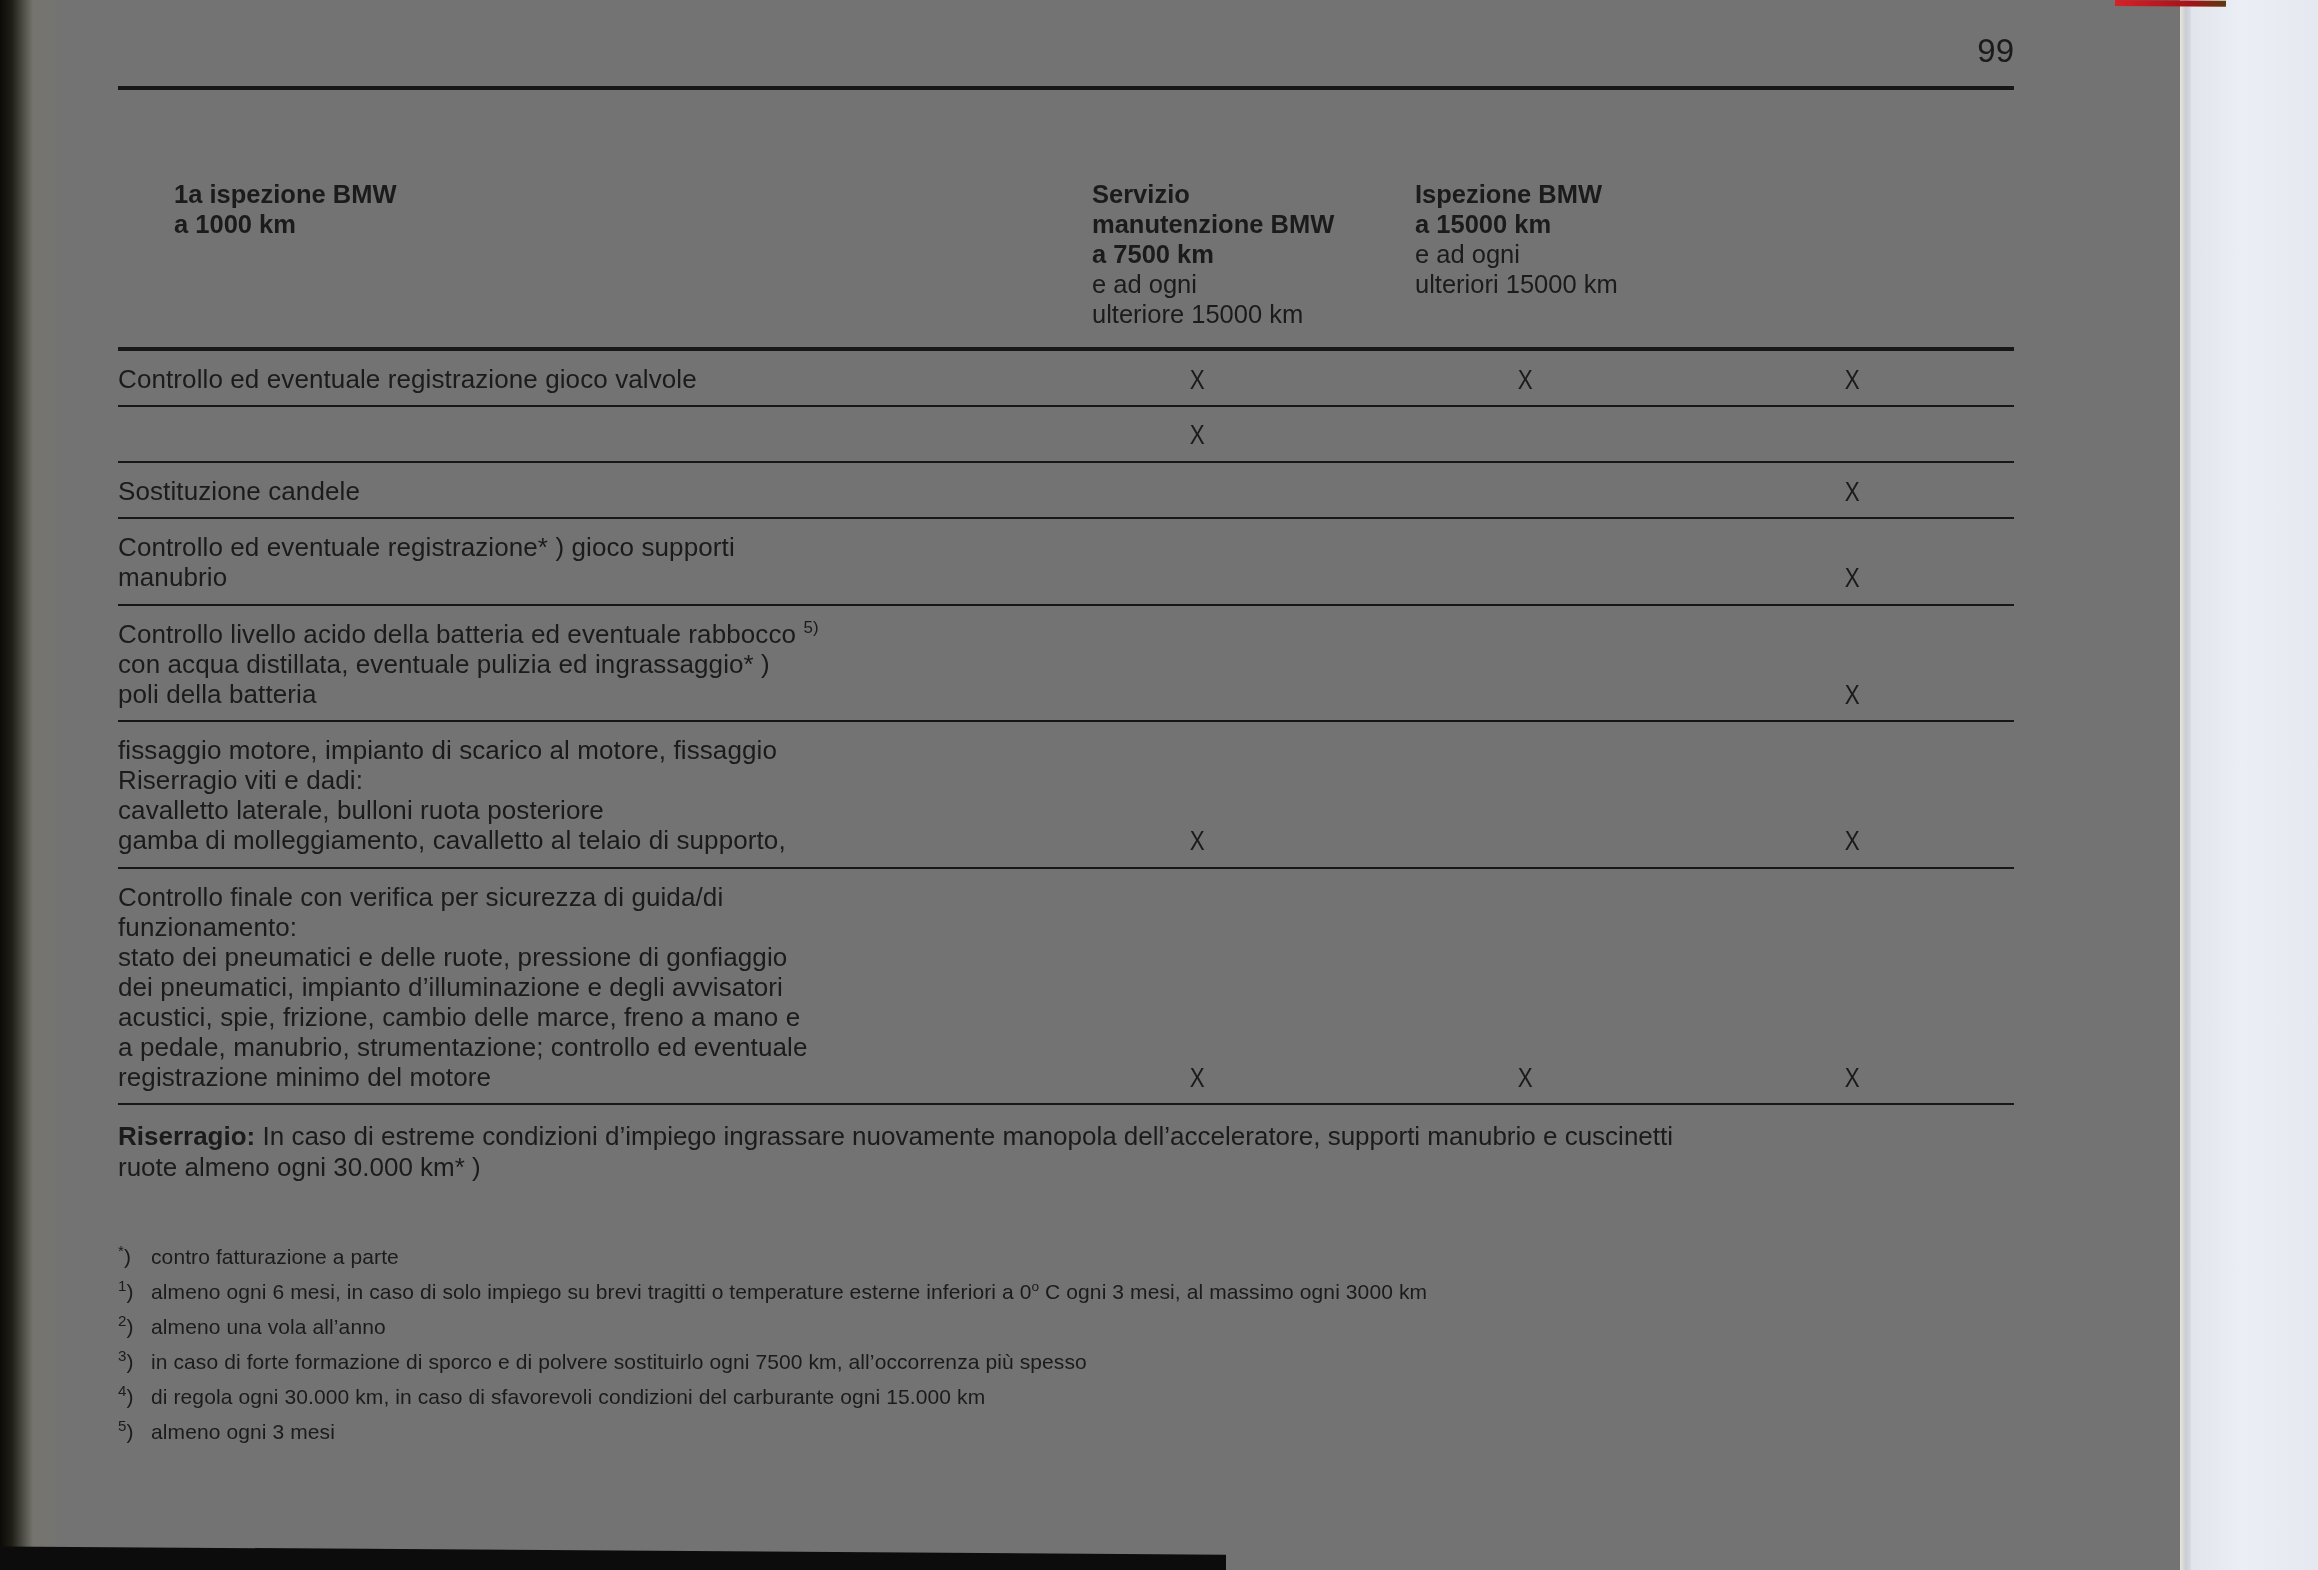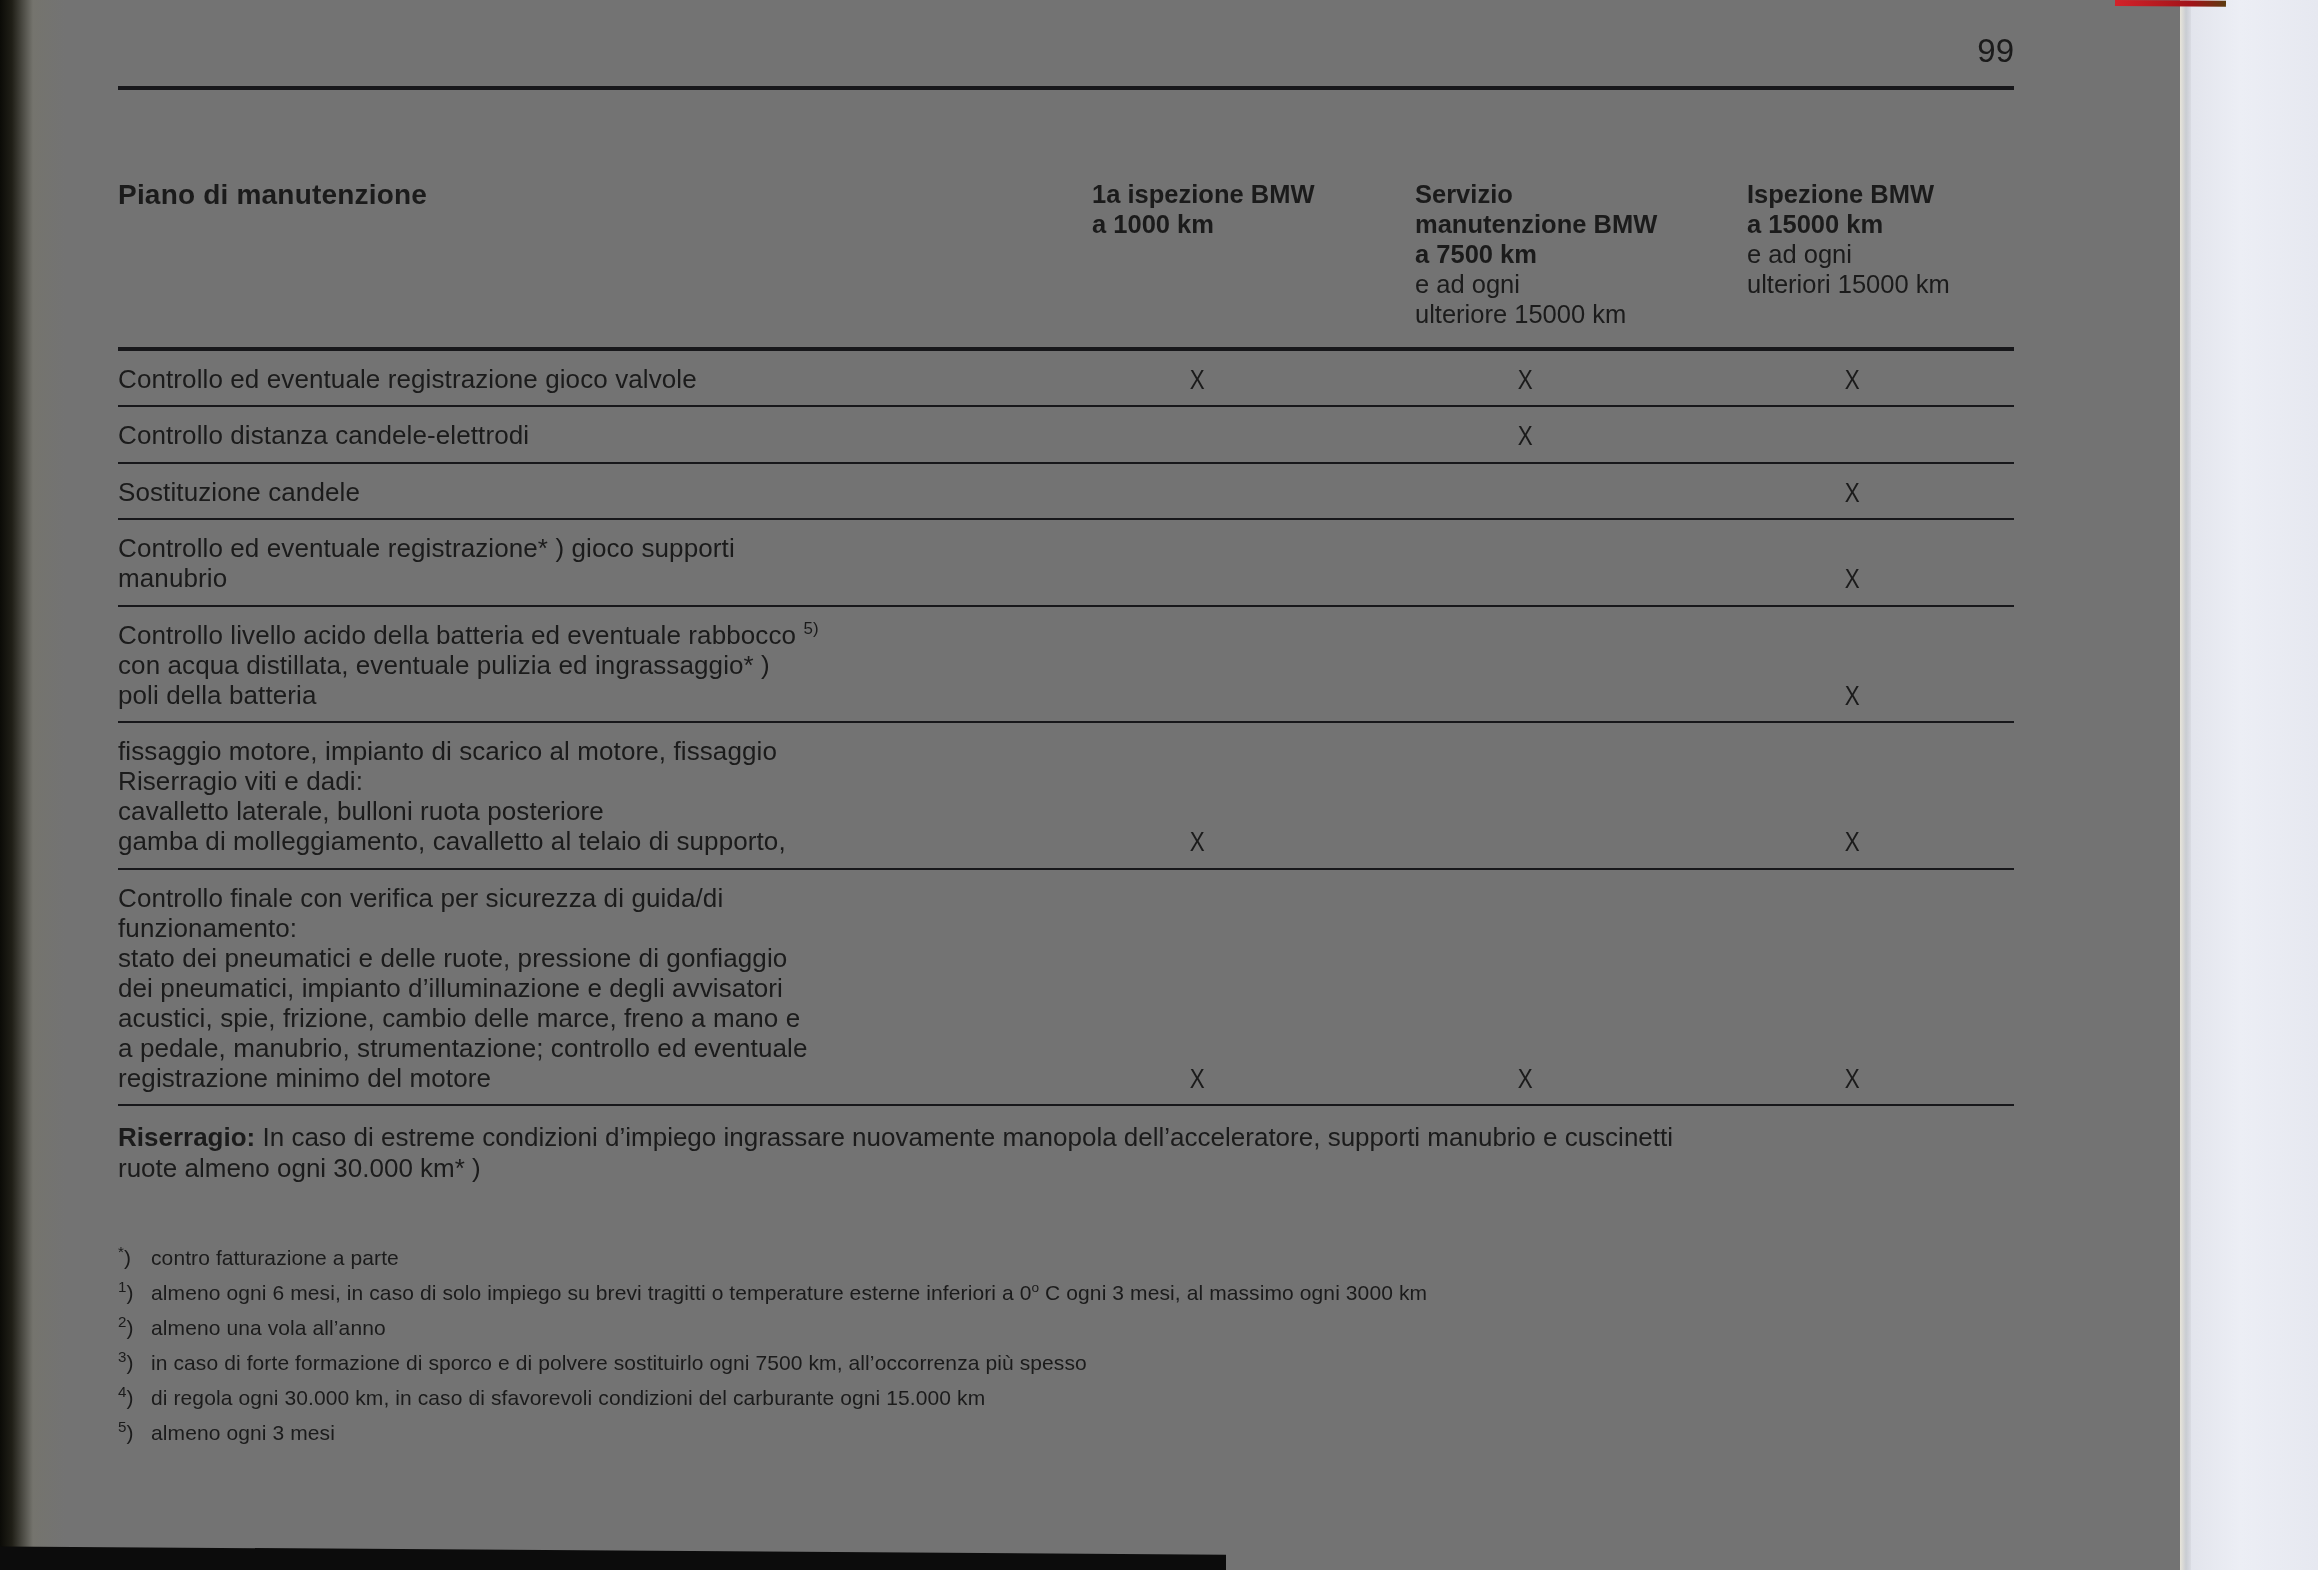--- a/index.html
+++ b/index.html
@@ -60,21 +60,20 @@
   <div class="page-edge"></div>
   <div class="edge-left"></div>
   <div class="red-sliver"></div>
   <div class="bottom-bar" style="background: rgb(12, 12, 12);"></div>
 
   <div class="page-number">99</div>
   <div class="top-rule" style="background: rgb(23, 23, 26);"></div>
 
   <div class="content">
     <div class="hgrid" style="border-bottom-color: rgb(23, 23, 26);">
-      <h1 class="page-title">Piano di manutenzione</h1>
       <div class="col-header">
           <div class="hl-b">1a ispezione BMW</div>
           <div class="hl-b">a 1000 km</div>
         </div>
       <div class="col-header">
           <div class="hl-b">Servizio</div>
           <div class="hl-b">manutenzione BMW</div>
           <div class="hl-b">a 7500 km</div>
           <div>e ad ogni</div>
           <div>ulteriore 15000 km</div>
@@ -96,23 +95,20 @@
             <span class="xmark">X</span>
           </div>
           <div class="tmark">
             <span class="xmark">X</span>
           </div>
           <div class="tmark">
             <span class="xmark">X</span>
           </div>
         </div>
         <div class="trow" style="border-bottom-color: rgb(23, 23, 26);">
-          <div class="tdesc">
-            <div>Controllo distanza candele-elettrodi</div>
-          </div>
           <div class="tmark"></div>
           <div class="tmark">
             <span class="xmark">X</span>
           </div>
           <div class="tmark"></div>
         </div>
         <div class="trow" style="border-bottom-color: rgb(23, 23, 26);">
           <div class="tdesc">
             <div>Sostituzione candele</div>
           </div>

